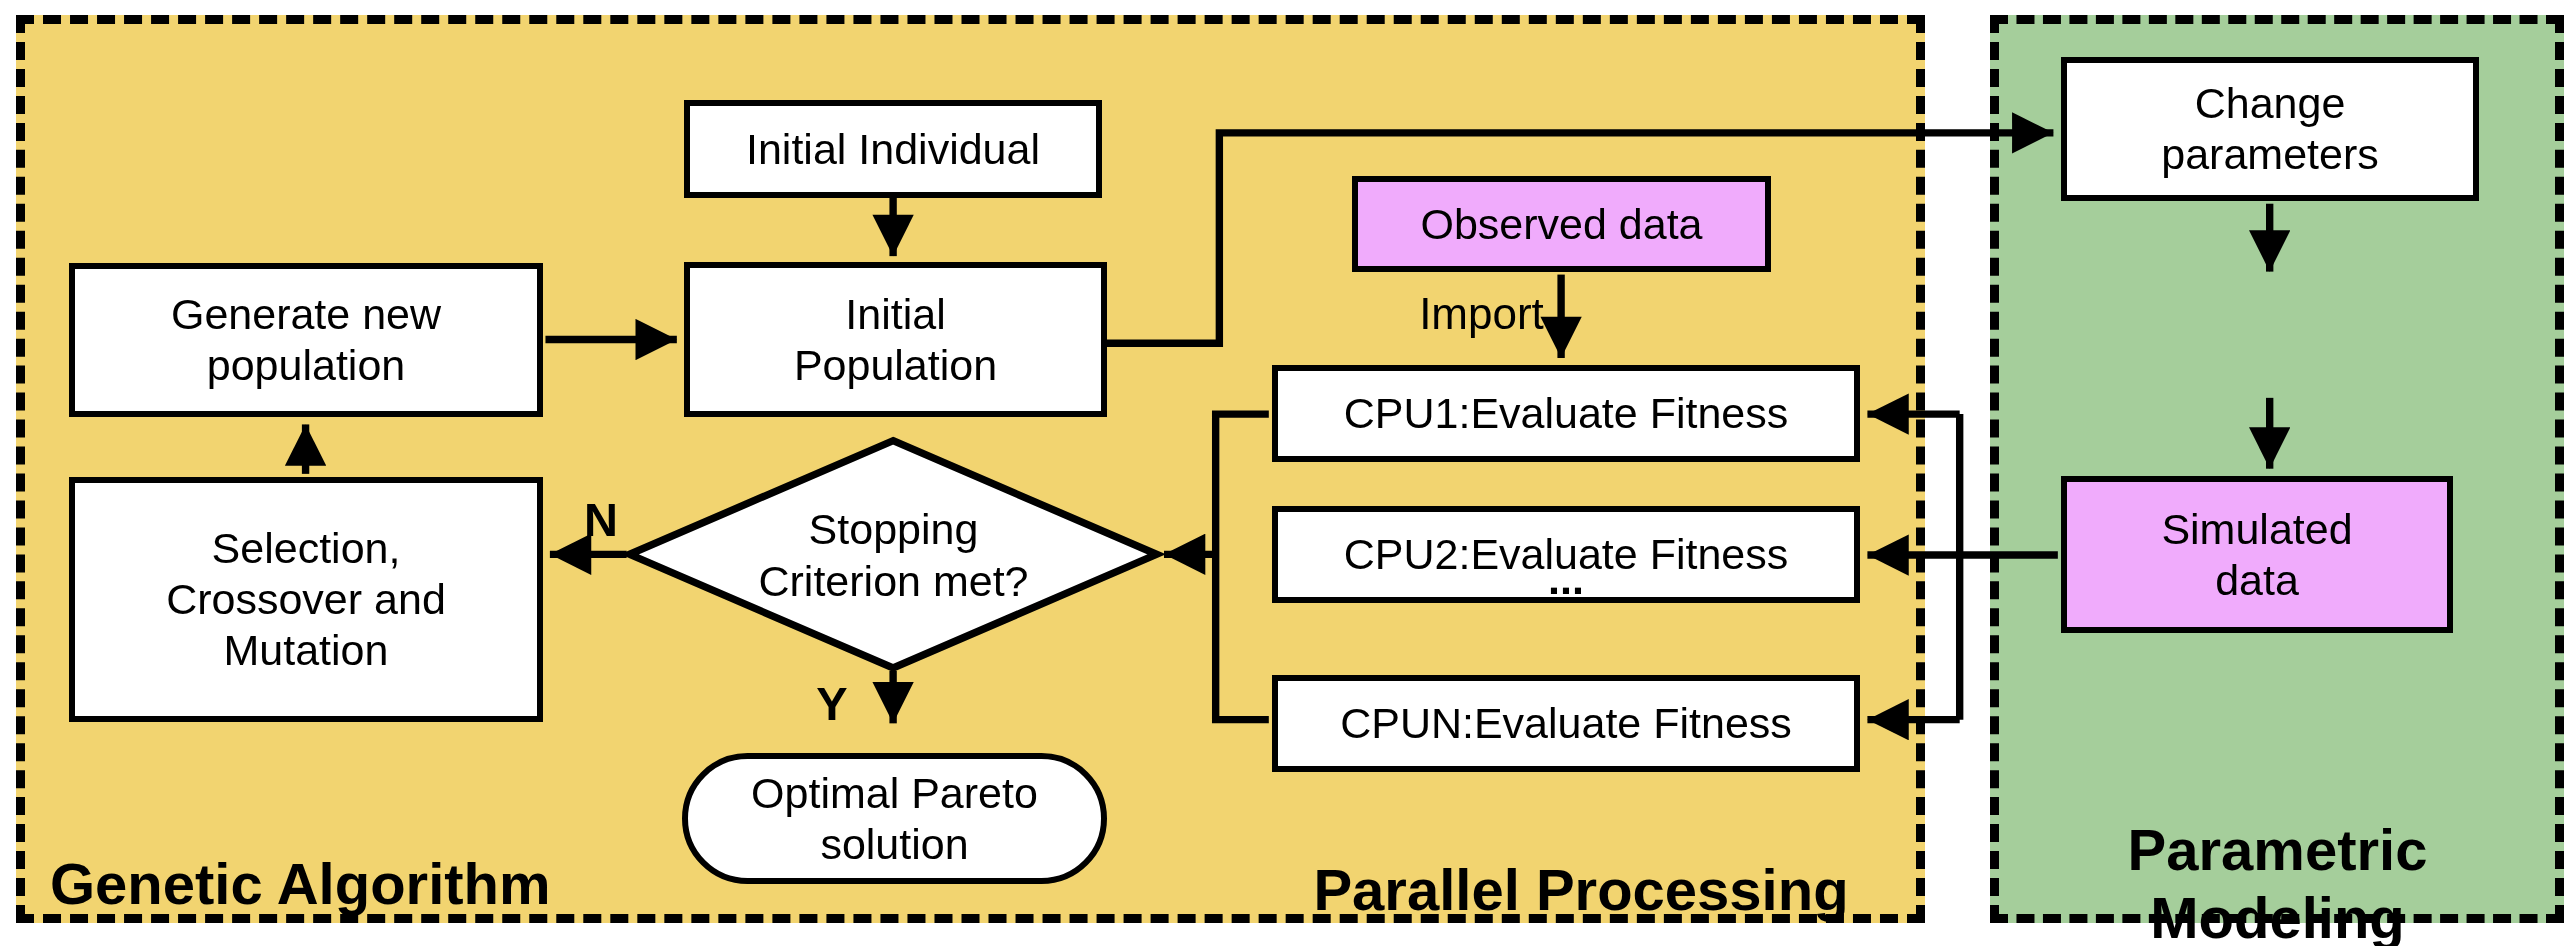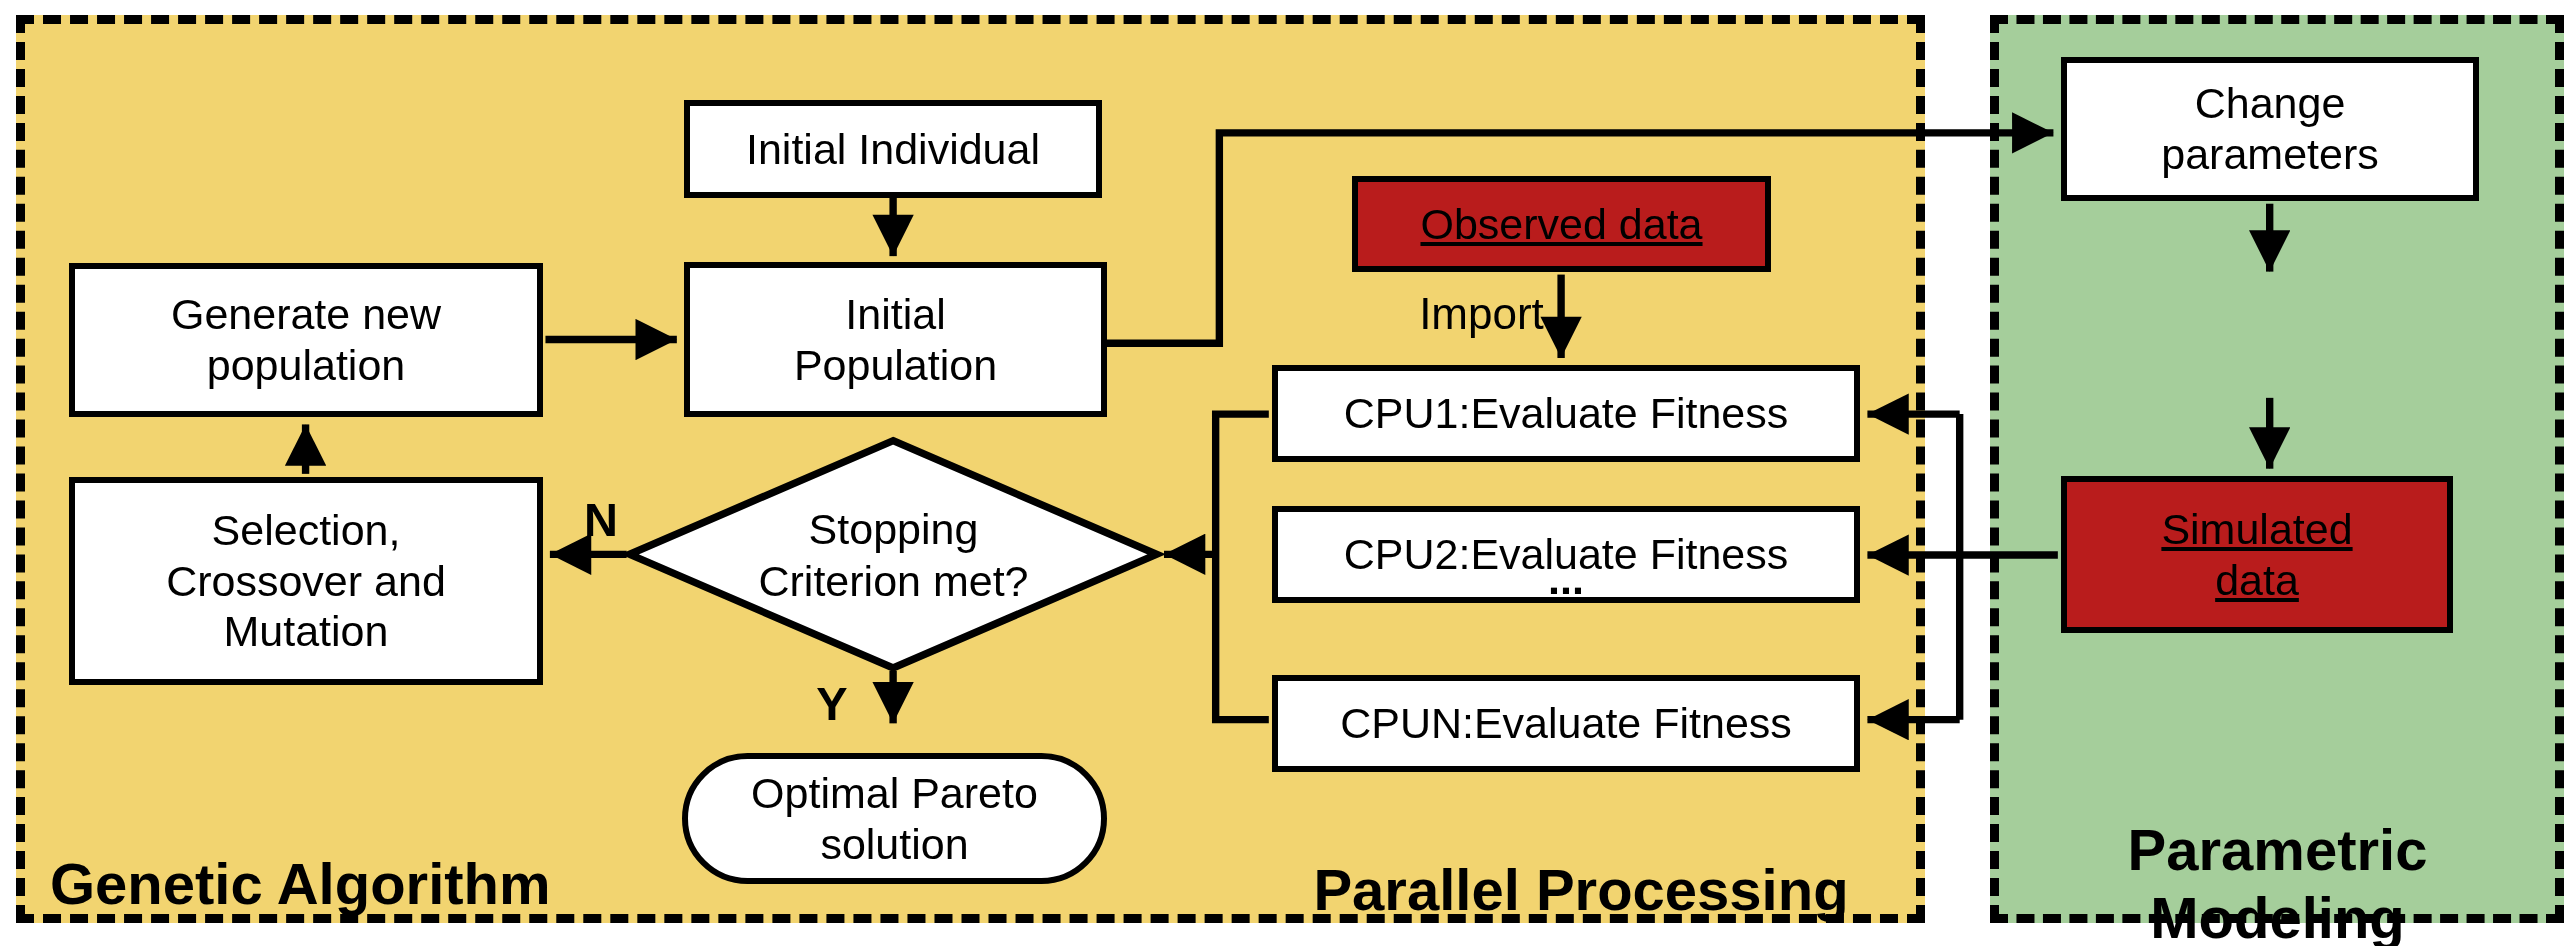--- a/index.html
+++ b/index.html
@@ -23,21 +23,21 @@
     position:absolute;
     box-sizing:border-box;
     border:6.6px solid #000;
     background:#fff;
     display:flex;align-items:center;justify-content:center;
     text-align:center;
     font-size:43px;line-height:1.18;color:#000;
     white-space:pre-line;
     z-index:2;
   }
-  .node.data{background:#b91c1c;text-decoration:underline;}
+  .node.data{background:#f0abfc;}
   .node.rounded{border-radius:68px;margin-top:22px;}
   .diamond-label{
     position:absolute;display:flex;align-items:center;justify-content:center;
     text-align:center;font-size:43px;line-height:1.2;color:#000;
     white-space:pre-line;z-index:2;background:transparent;border:none;
   }
   .edge-label{
     position:absolute;z-index:2;color:#000;
     font-size:44px;text-align:center;white-space:pre-line;
   }
@@ -108,21 +108,21 @@
 
   <div class="node" style="left:1272px;top:365px;width:588px;height:97px;">CPU1:Evaluate Fitness</div>
 
   <div class="node" style="left:1272px;top:506px;width:588px;height:97px;">
     <span>CPU2:Evaluate Fitness</span>
     <span style="position:absolute;left:0;right:0;bottom:-4.4px;font-weight:bold;line-height:1;font-size:43px;">...</span>
   </div>
 
   <div class="node" style="left:1272px;top:675px;width:588px;height:97px;">CPUN:Evaluate Fitness</div>
 
-  <div class="node" style="left:69px;top:477px;width:474px;height:208px;">Selection,
+  <div class="node" style="left:69px;top:477px;width:474px;height:245px;">Selection,
 Crossover and
 Mutation</div>
 
   <div class="node rounded" style="left:682px;top:731px;width:425px;height:131px;">Optimal Pareto
 solution</div>
 
   <div class="node" style="left:2061px;top:57px;width:418px;height:144px;">Change
 parameters</div>
 
 

